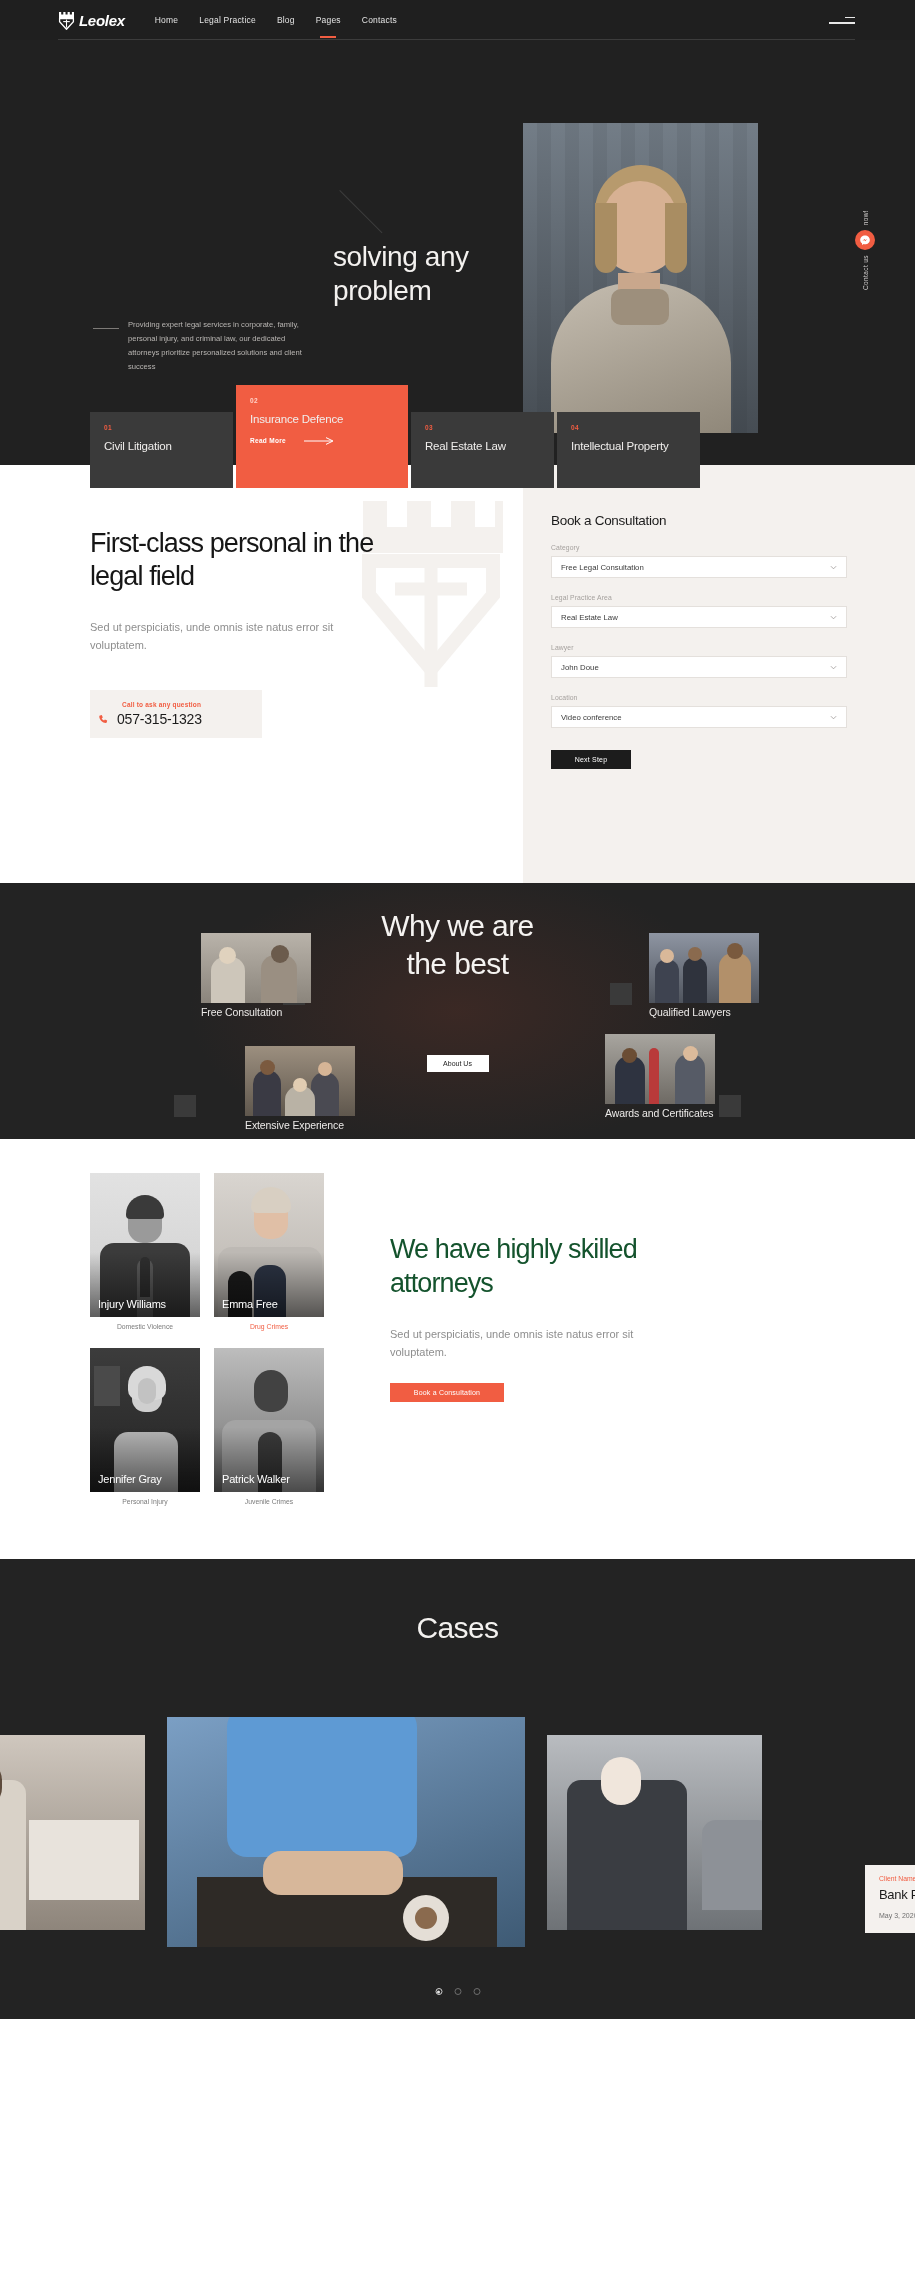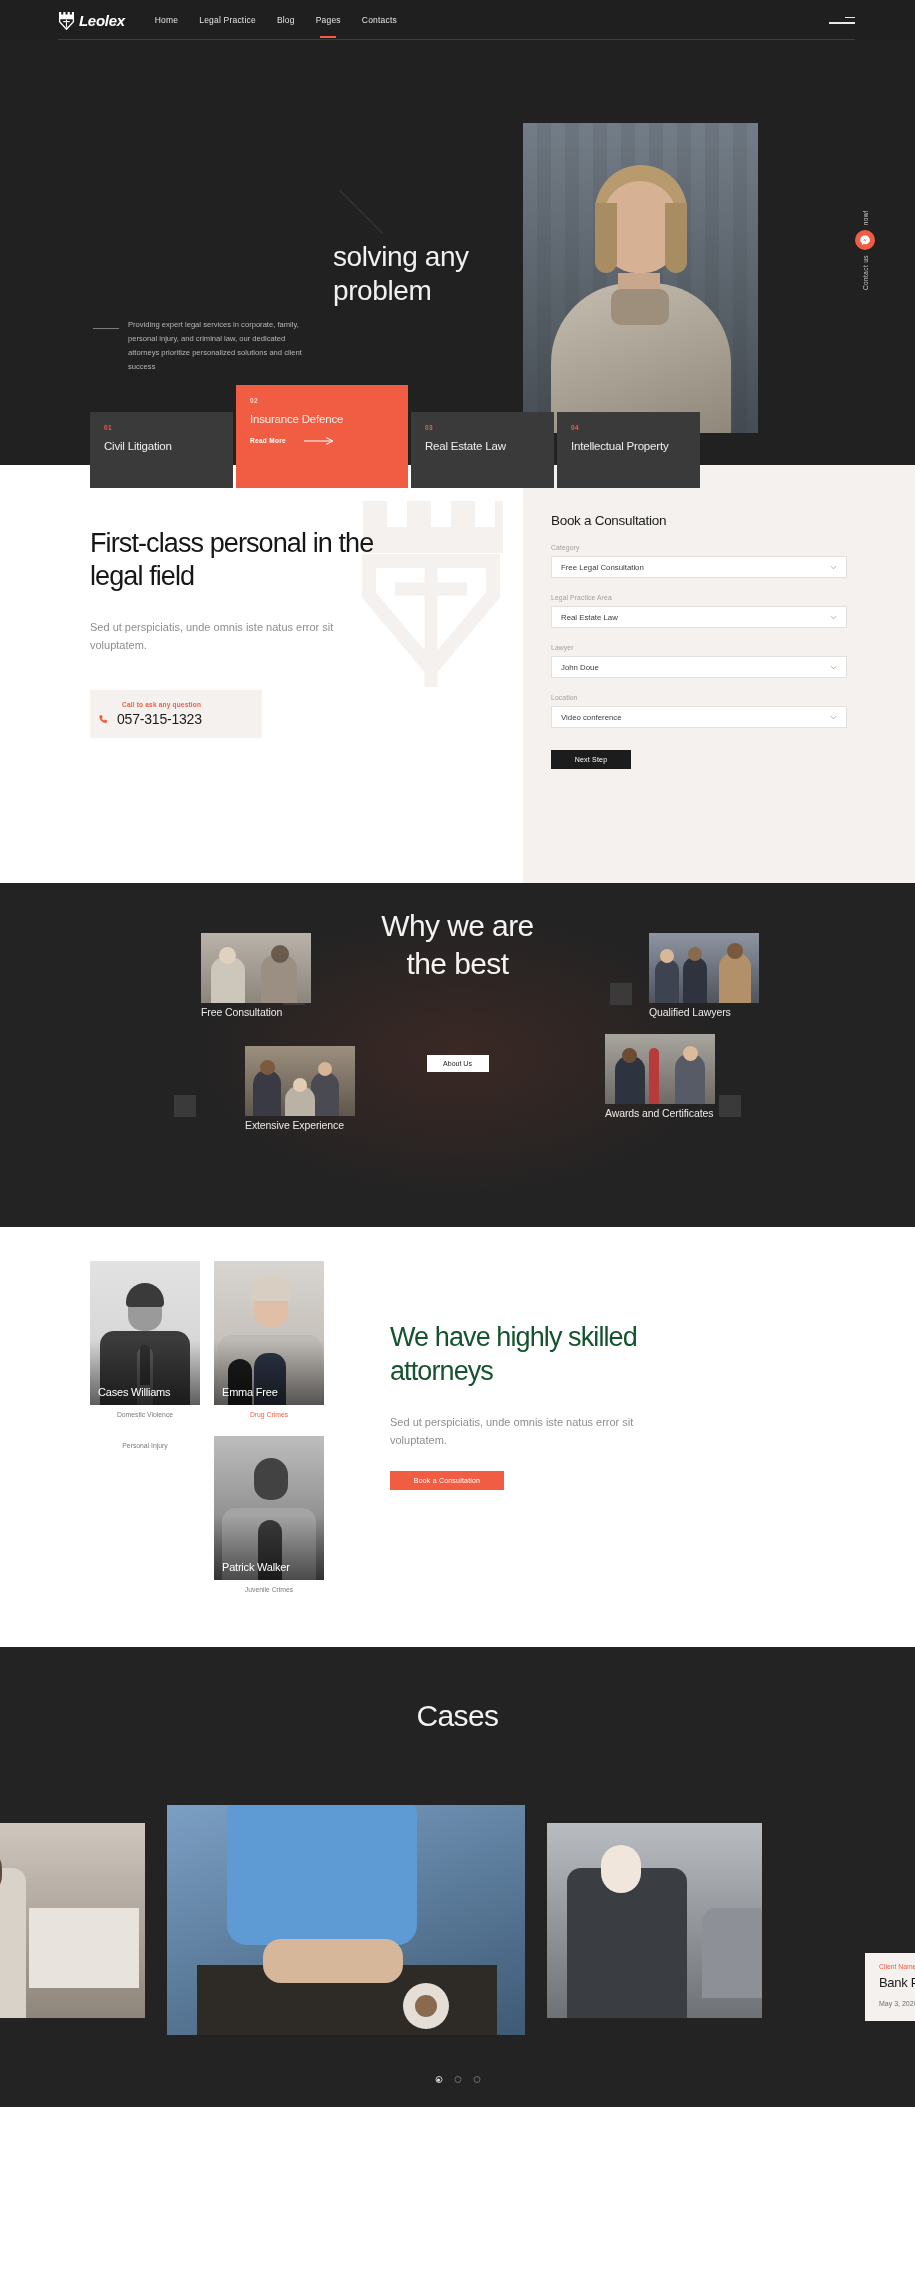--- a/index.html
+++ b/index.html
@@ -200,21 +200,21 @@
   .field-value { font-size: 7.8px; color: #3b3b3b; }
   .chev { width: 7px; height: 7px; display: block; }
   .next-step {
     margin-top: 22px; width: 80px; height: 19px; background: #1c1c1c;
     color: #fff; font-size: 7px; display: flex; align-items: center;
     justify-content: center; cursor: pointer; letter-spacing: .2px;
   }
 
   
   .why {
-    background: #232323; height: 344px; position: relative; overflow: hidden;
+    background: #232323; height: 256px; position: relative; overflow: hidden;
   }
   .why::before {
     content: ""; position: absolute; left: 50%; top: 50%;
     transform: translate(-50%,-50%); width: 560px; height: 300px;
     background: radial-gradient(ellipse at center, rgba(120,55,40,.28), rgba(35,35,35,0) 68%);
   }
   .why-title {
     position: absolute; left: 50%; transform: translateX(-50%); top: 24px;
     text-align: center; font-size: 30px; line-height: 1.27; font-weight: 300;
     color: #f5f3f1; letter-spacing: -0.6px; width: 200px;
@@ -564,39 +564,48 @@
     <div class="att-grid">
 
       <div class="att-card">
         <div class="att-photo">
           <div class="ph" style="background:linear-gradient(180deg,#e2e2e2,#cfcfcf);"></div>
           <div class="fig" style="left:10px;width:90px;height:74px;background:#3b3b3b;"></div>
           <div class="fig" style="left:47px;bottom:0;width:16px;height:58px;background:#5a5a5a;"></div>
           <div class="fig" style="left:50px;bottom:20px;width:10px;height:40px;background:#2f2f2f;"></div>
           <div class="fig-head" style="left:38px;top:28px;width:34px;height:42px;background:#9a9a9a;border-radius:17px 17px 15px 15px;"></div>
           <div class="fig-head" style="left:36px;top:22px;width:38px;height:24px;background:#3a3a3a;border-radius:19px 19px 4px 4px;"></div>
-          <div class="att-name">Cases Williams</div>
+          <div class="att-name">Injury Williams</div>
         </div>
         <div class="att-role">Domestic Violence</div>
       </div>
 
       <div class="att-card">
         <div class="att-photo" style="filter:none;">
           <div class="ph" style="background:linear-gradient(180deg,#d9d5d0,#b6b1ab);"></div>
           <div class="fig" style="left:4px;width:104px;height:70px;background:#bdb9b4;"></div>
           <div class="fig" style="left:40px;bottom:0;width:32px;height:52px;background:#2c3444;"></div>
           <div class="fig-head" style="left:40px;top:22px;width:34px;height:44px;background:#e0bfa6;border-radius:17px 17px 15px 15px;"></div>
           <div class="fig-head" style="left:37px;top:14px;width:40px;height:26px;background:#d8cfc2;border-radius:20px 20px 6px 6px;"></div>
           <div class="fig" style="left:14px;bottom:0;width:24px;height:46px;background:#1b1b1b;"></div>
           <div class="att-name">Emma Free</div>
         </div>
         <div class="att-role hl">Drug Crimes</div>
       </div>
 
       <div class="att-card">
+        <div class="att-photo">
+          <div class="ph" style="background:linear-gradient(180deg,#3c3c3c,#232323);"></div>
+          <div class="fig" style="left:4px;top:18px;bottom:auto;width:26px;height:40px;background:#4a4a4a;border-radius:0;"></div>
+          <div class="fig" style="left:24px;width:64px;height:60px;background:#b6b6b6;"></div>
+          <div class="fig-head" style="left:42px;top:24px;width:30px;height:40px;background:#cfcfcf;border-radius:15px 15px 13px 13px;"></div>
+          <div class="fig-head" style="left:38px;top:18px;width:38px;height:34px;background:#ddd9d2;border-radius:19px 19px 10px 10px;"></div>
+          <div class="fig-head" style="left:48px;top:30px;width:18px;height:26px;background:#c6c2bb;border-radius:9px;"></div>
+          <div class="att-name">Jennifer Gray</div>
+        </div>
         <div class="att-role">Personal Injury</div>
       </div>
 
       <div class="att-card">
         <div class="att-photo">
           <div class="ph" style="background:linear-gradient(180deg,#bdbdbd,#6f6f6f);"></div>
           <div class="fig" style="left:8px;width:94px;height:72px;background:#a9a49c;"></div>
           <div class="fig" style="left:44px;bottom:0;width:24px;height:60px;background:#3a3a3a;"></div>
           <div class="fig-head" style="left:40px;top:22px;width:34px;height:42px;background:#4c4038;border-radius:17px 17px 15px 15px;"></div>
           <div class="att-name">Patrick Walker</div>

